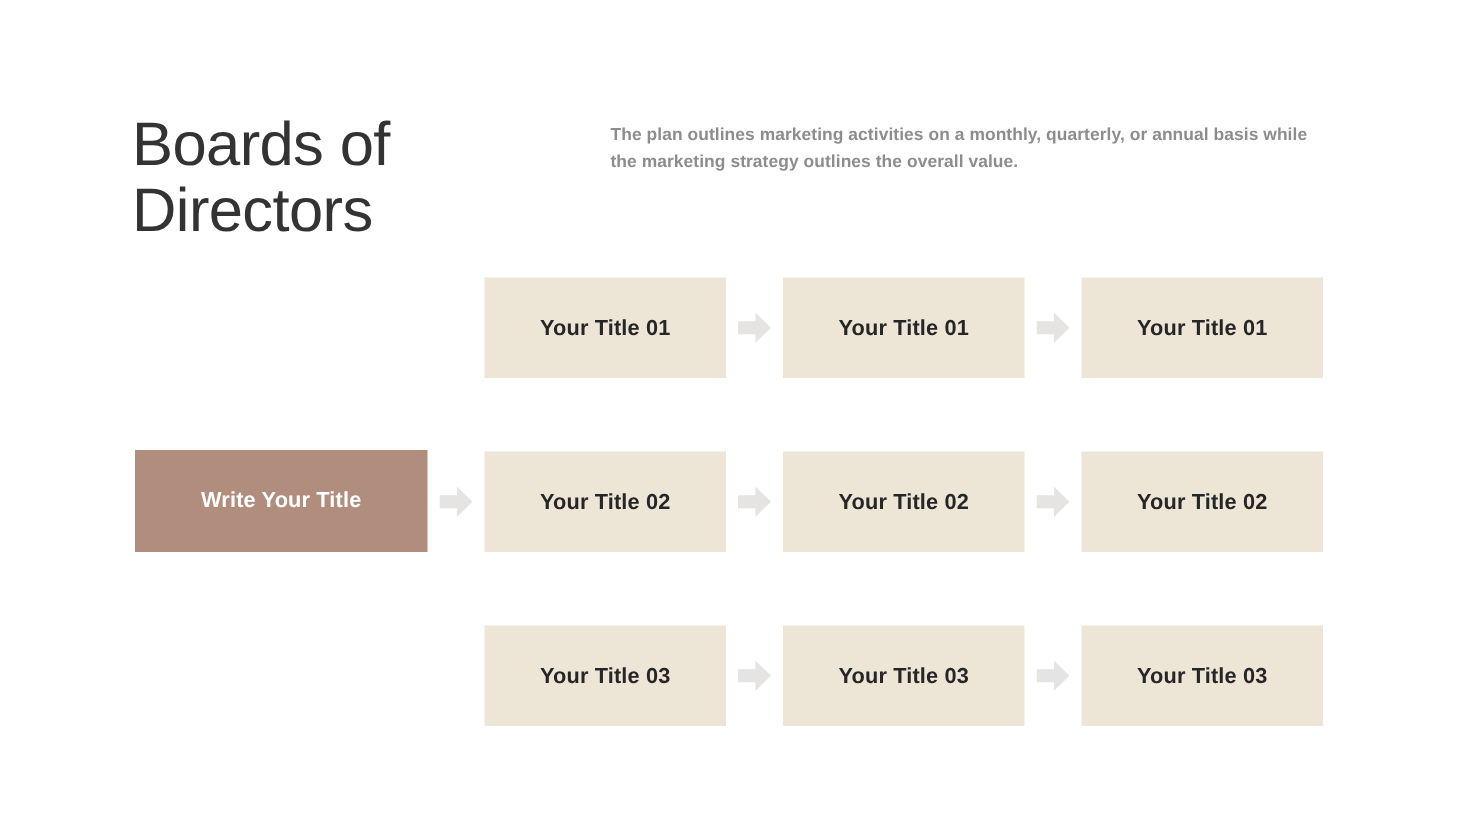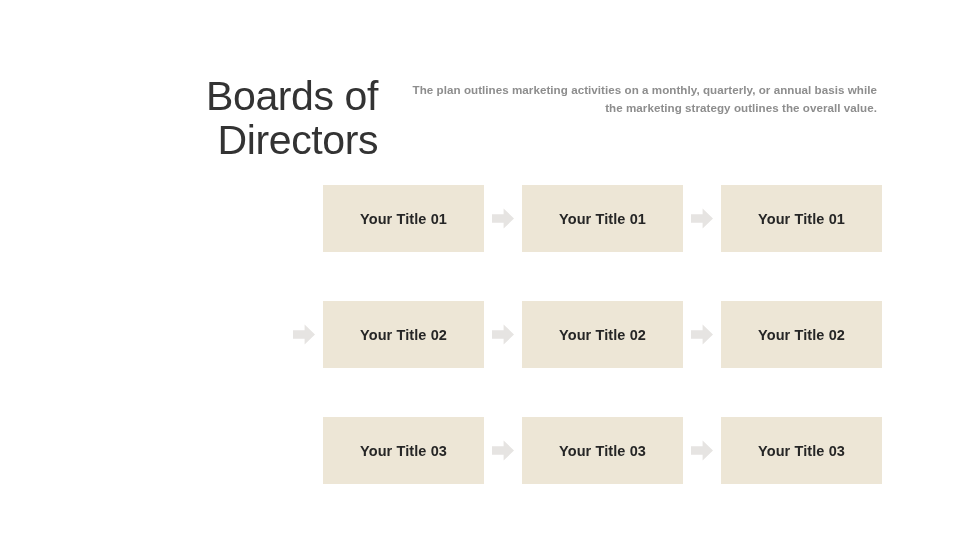--- a/index.html
+++ b/index.html
@@ -12,21 +12,20 @@
     background: #ffffff;
     font-family: "Liberation Sans", sans-serif;
     overflow: hidden;
     position: relative;
   }
   #slide {
     position: relative;
     width: 960px;
     height: 551px;
     background: #ffffff;
-    text-align: right;
   }
 
   
   #page-title {
     position: absolute;
     left: 88px;
     top: 74px;
     width: 290px;
     font-size: 41px;
     font-weight: 400;
@@ -102,20 +101,23 @@
 
 <div id="slide">
 
   <div id="page-title">Boards of
 Directors</div>
 
   <div id="subtitle">The plan outlines marketing activities on a monthly, quarterly, or annual basis while the marketing strategy outlines the overall value.</div>
 
   <div id="matrix">
 
+    <div class="lead-box" style="left:90px; top:300px; width:195px; height:68px;">
+      <span class="lead-label">Write Your Title</span>
+    </div>
 
     <div class="arrow" style="left:293px; top:324px;">
       <svg viewBox="0 0 22 21" xmlns="http://www.w3.org/2000/svg" aria-hidden="true">
         <path d="M0 6.2 H11.6 V0.4 L22 10.5 L11.6 20.6 V14.8 H0 Z" fill="#e6e4e2"></path>
       </svg>
     </div>
 
     <div class="cell-box" style="left:323px; top:185px; width:161px; height:67px;">
       <span class="cell-label">Your Title 01</span>
     </div>

